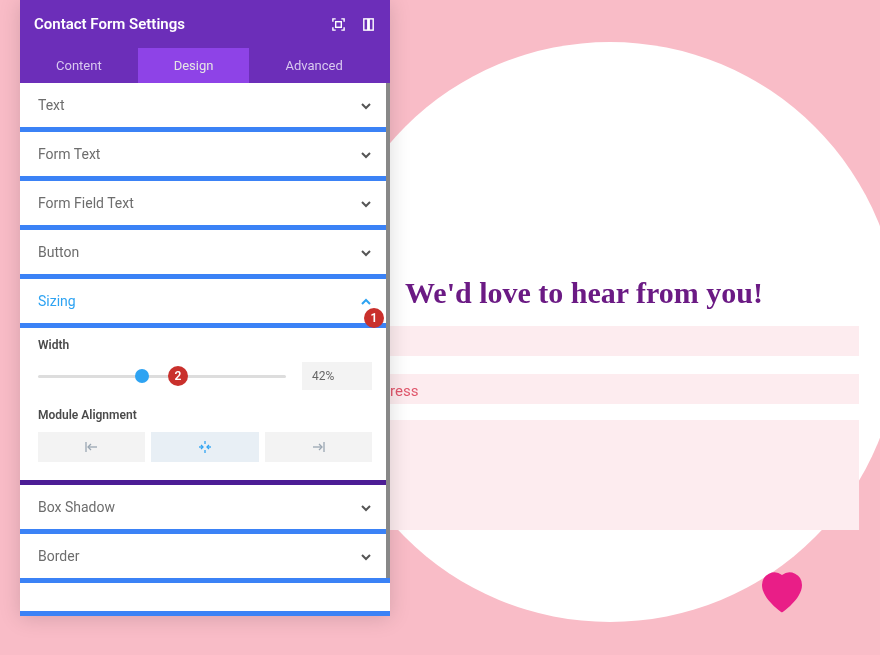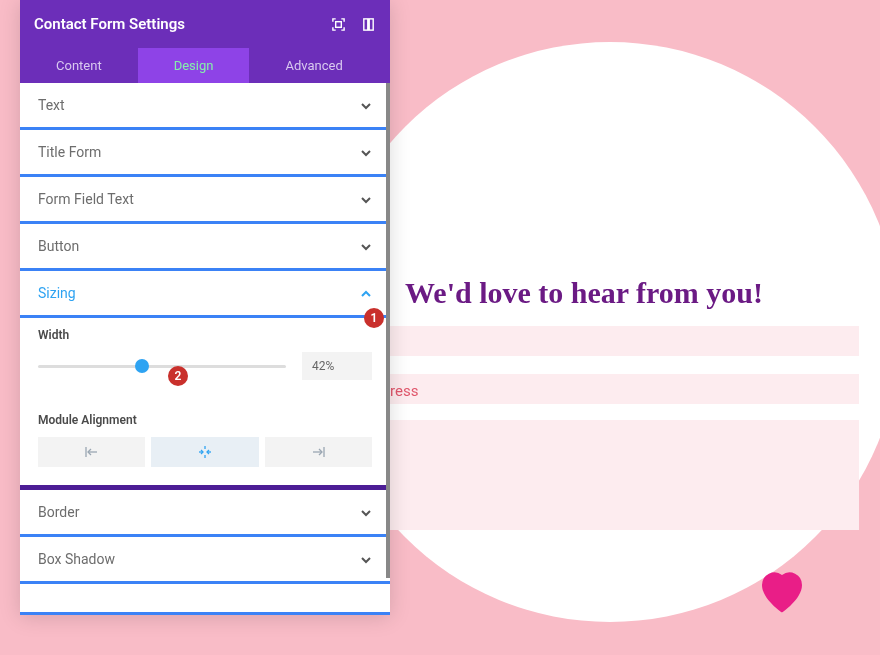--- a/index.html
+++ b/index.html
@@ -74,21 +74,21 @@
     display: flex;
   }
   .tab {
     padding: 10px 36px;
     font-size: 13px;
     color: #d9c9f0;
     cursor: pointer;
   }
   .tab.active {
     background: #8e43e7;
-    color: #86efac;
+    color: #e5e5e5;
   }
 
   .panel-body {
     flex: 1;
     background: #fff;
     overflow-y: auto;
     position: relative;
   }
   .scroll-track {
     position: absolute;
@@ -105,21 +105,21 @@
     width: 4px;
     height: 495px;
     background: #888;
   }
 
   .section-row {
     display: flex;
     align-items: center;
     justify-content: space-between;
     padding: 14px 18px;
-    border-bottom: 3px solid #3b82f6;
+    border-bottom: 5px solid #3b82f6;
     font-size: 14px;
     color: #6d6d6d;
     cursor: pointer;
   }
   .section-row.open { color: #2ea3f2; gap: 12px; }
   .chevron { width: 12px; height: 12px; }
   .chevron svg { width: 12px; height: 12px; stroke: #555; stroke-width: 2; fill: none; }
   .section-row.open .chevron svg { stroke: #2ea3f2; }
 
   .sizing-content {
@@ -214,21 +214,21 @@
   <div class="panel-body">
 
     <div class="section-row">
       <span>Text</span>
       <span class="chevron"><svg viewBox="0 0 12 12">
             <polyline points="2 4 6 8 10 4"></polyline>
           </svg></span>
     </div>
 
     <div class="section-row">
-      <span>Title Form</span>
+      <span>Form Text</span>
       <span class="chevron"><svg viewBox="0 0 12 12">
             <polyline points="2 4 6 8 10 4"></polyline>
           </svg></span>
     </div>
 
     <div class="section-row">
       <span>Form Field Text</span>
       <span class="chevron"><svg viewBox="0 0 12 12">
             <polyline points="2 4 6 8 10 4"></polyline>
           </svg></span>
@@ -250,21 +250,21 @@
 
     <div class="sizing-content">
       <div class="field-label">Width</div>
       <div class="slider-row">
         <div class="slider-track">
           <div class="slider-thumb"></div>
         </div>
         <div class="slider-value">42%</div>
       </div>
 
-      <div class="field-label" style="margin-top:33px">Module Alignment</div>
+      <div class="field-label" style="margin-top:18px">Module Alignment</div>
       <div class="align-row">
         <div class="align-btn">
           <svg viewBox="0 0 16 14">
               <g stroke="#9aa6b2" stroke-width="1.3" fill="none">
                 <line x1="2" y1="2" x2="2" y2="12"></line>
                 <line x1="4" y1="7" x2="13" y2="7"></line>
                 <polyline points="7 4 4 7 7 10"></polyline>
               </g>
             </svg>
         </div>
@@ -287,28 +287,28 @@
                 <line x1="3" y1="7" x2="12" y2="7"></line>
                 <polyline points="9 4 12 7 9 10"></polyline>
               </g>
             </svg>
         </div>
       </div>
     </div>
 
 
     <div class="section-row">
+      <span>Box Shadow</span>
+      <span class="chevron"><svg viewBox="0 0 12 12">
+            <polyline points="2 4 6 8 10 4"></polyline>
+          </svg></span>
+    </div>
+
+    <div class="section-row">
       <span>Border</span>
-      <span class="chevron"><svg viewBox="0 0 12 12">
-            <polyline points="2 4 6 8 10 4"></polyline>
-          </svg></span>
-    </div>
-
-    <div class="section-row">
-      <span>Box Shadow</span>
       <span class="chevron"><svg viewBox="0 0 12 12">
             <polyline points="2 4 6 8 10 4"></polyline>
           </svg></span>
     </div>
 
 
     <div class="section-row">
       
       
     </div>

